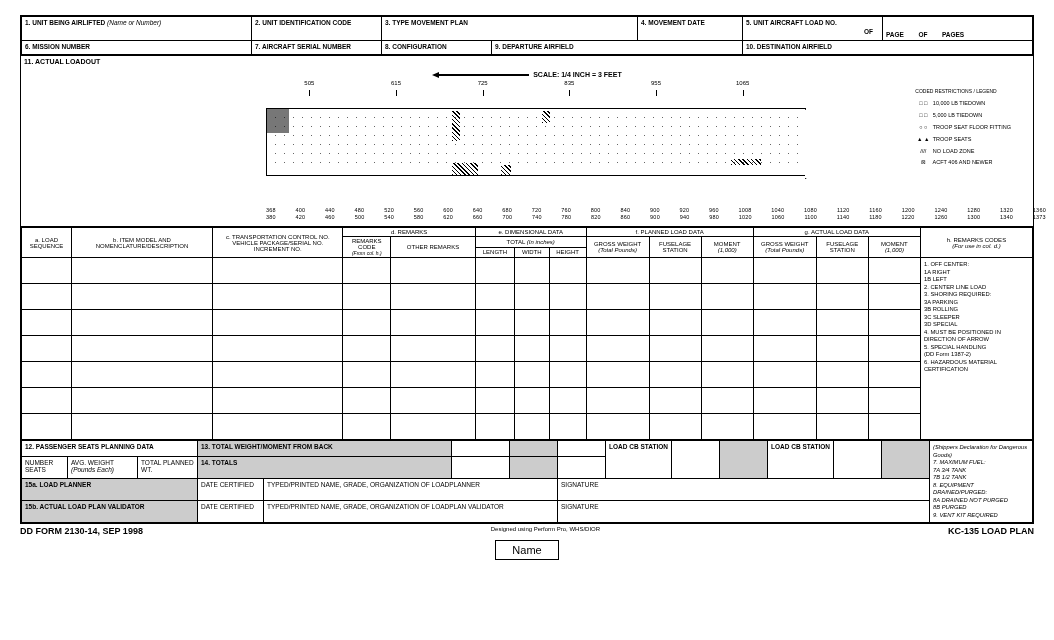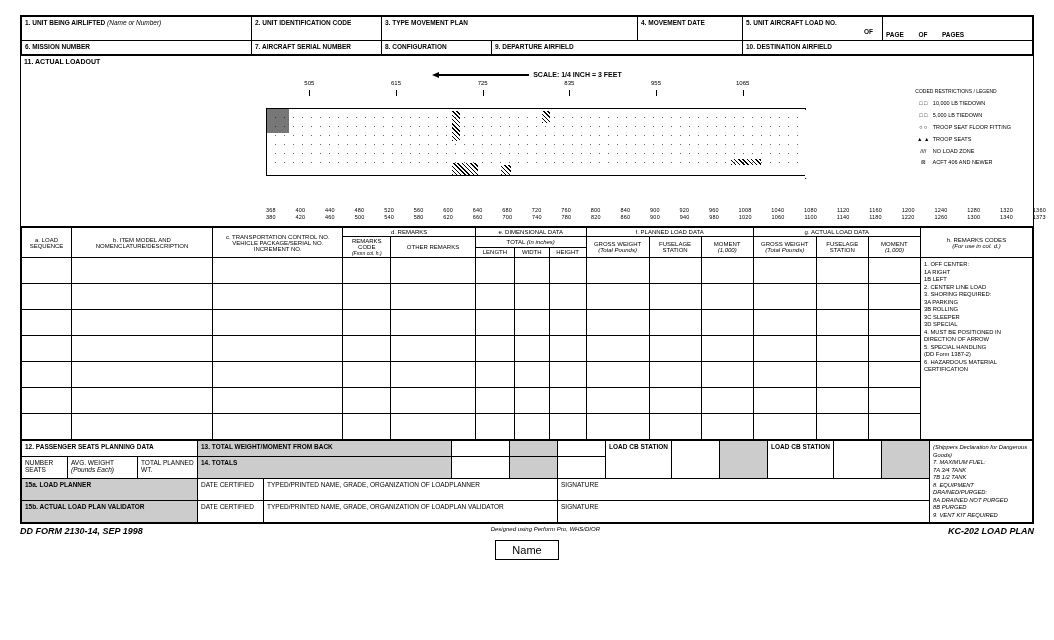--- a/index.html
+++ b/index.html
@@ -30,21 +30,21 @@
   .h4 { left: 234px; top: 56px; width: 10px; height: 10px; }
   .h5 { left: 440px; top: 24px; width: 22px; height: 24px; background: #777; }
   .h6 { left: 464px; top: 50px; width: 30px; height: 6px; }
   .legend { position: absolute; right: 22px; top: 20px; font-size: 5.5px; line-height: 1.8; }
   .legend div { margin-bottom: 2px; }
   .lg-sym { display: inline-block; width: 16px; text-align: center; }
   .bot-scale { font-size: 5.5px; letter-spacing: 0.2px; display: flex; justify-content: space-between; }
   .bot-scale2 { font-size: 5.5px; letter-spacing: 0.2px; display: flex; justify-content: space-between; margin-top: 1px; }
   .grey { background: #ccc; }
   .data-grid td { height: 26px; }
-  .footer-row { display: flex; justify-content: space-between; padding-top: 2px; font-size: 9px; font-weight: bold; font-style: italic; }
+  .footer-row { display: flex; justify-content: space-between; padding-top: 2px; font-size: 9px; font-weight: bold; }
   .reset-btn { display: block; margin: 4px auto 0; padding: 3px 16px; font-size: 11px; border: 1px solid #000; background: #fff; cursor: pointer; }
   .remarks-col { font-size: 5.8px; line-height: 1.3; padding: 3px; }
   .sub-hdr td { font-size: 6px; text-align: center; vertical-align: middle; padding: 1px 2px; }
 </style>
 </head>
 <body>
 
 <div class="outer">
 
 <table>
@@ -366,16 +366,16 @@
   <td colspan="7"><span>SIGNATURE</span></td>
 </tr>
 </tbody>
     </table>
 
 </div>
 
 <div class="footer-row">
   <span>DD FORM 2130-14, SEP 1998</span>
   <span style="font-size:6px;font-weight:normal">Designed using Perform Pro, WHS/DIOR</span>
-  <span>KC-202 LOAD PLAN</span>
+  <span>KC-135 LOAD PLAN</span>
 </div>
 
 <button class="reset-btn">Name</button>
 
 </body></html>

